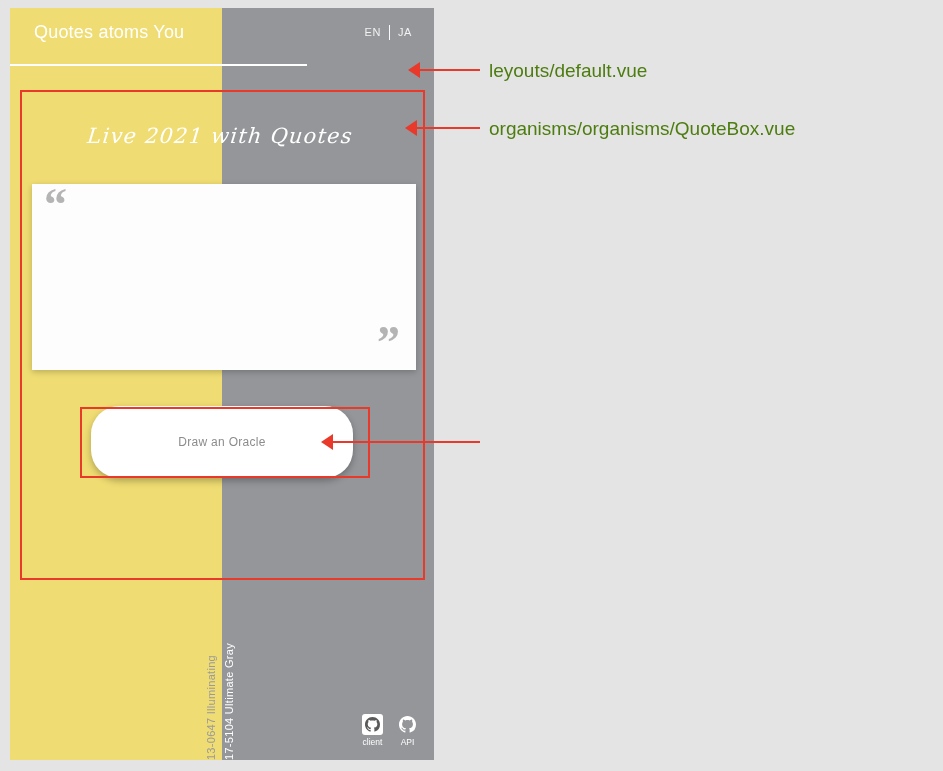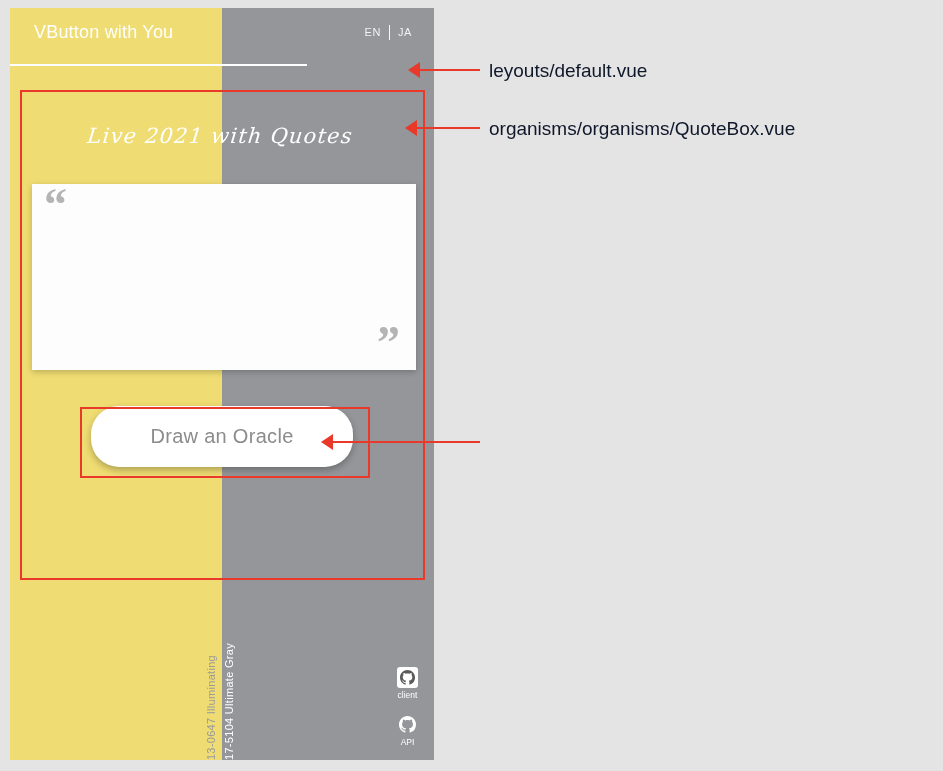--- a/index.html
+++ b/index.html
@@ -149,26 +149,26 @@
     user-select: none;
   }
 
   #draw-button-wrap {
     margin-top: 36px;
     display: flex;
     justify-content: center;
   }
   #draw-button {
     width: 262px;
-    height: 61px;
+    height: 72px;
     border: none;
     border-radius: 28px;
     background: #ffffff;
     color: #8c8c8c;
-    font-size: 20px;
+    font-size: 12px;
     font-family: "Liberation Sans", sans-serif;
     letter-spacing: 0.3px;
     cursor: pointer;
     box-shadow: 0 3px 7px rgba(0,0,0,0.28);
   }
 
   
   #site-footer {
     position: absolute;
     left: 0;
@@ -199,21 +199,20 @@
   #pantone-gray {
     color: #ffffff;
     margin-left: 7px;
   }
   #repo-links {
     position: absolute;
     right: 16px;
     bottom: 14px;
     display: flex;
     gap: 14px;
-    flex-direction: column;
   }
   .repo-link {
     display: flex;
     flex-direction: column;
     align-items: center;
     gap: 3px;
     text-decoration: none;
   }
   .repo-badge {
     width: 21px;
@@ -237,21 +236,21 @@
     inset: 0;
     pointer-events: none;
   }
   .anno-box {
     position: absolute;
     border: 2px solid #e8392a;
     box-sizing: border-box;
   }
   .anno-label {
     position: absolute;
-    color: #0f172a;
+    color: #4d7c0f;
     font-size: 19px;
     font-family: "Liberation Sans", sans-serif;
     white-space: nowrap;
     line-height: 1;
   }
   .anno-line {
     position: absolute;
     height: 2px;
     background: #e8392a;
   }
@@ -270,21 +269,21 @@
 <div id="app-panel">
 
   <div class="split-bg">
     <div class="half-yellow"></div>
     <div class="half-gray"></div>
   </div>
 
   <div class="app-content">
 
     <div id="site-header">
-      <div id="site-title">VButton with You</div>
+      <div id="site-title">Quotes atoms You</div>
       <div id="lang-switch">
         <span class="lang-item">EN</span>
         <span class="lang-sep"></span>
         <span class="lang-item">JA</span>
       </div>
     </div>
     <div id="header-rule"></div>
 
     <div id="quote-box">
       <div id="quote-box-title">Live 2021 with Quotes</div>

